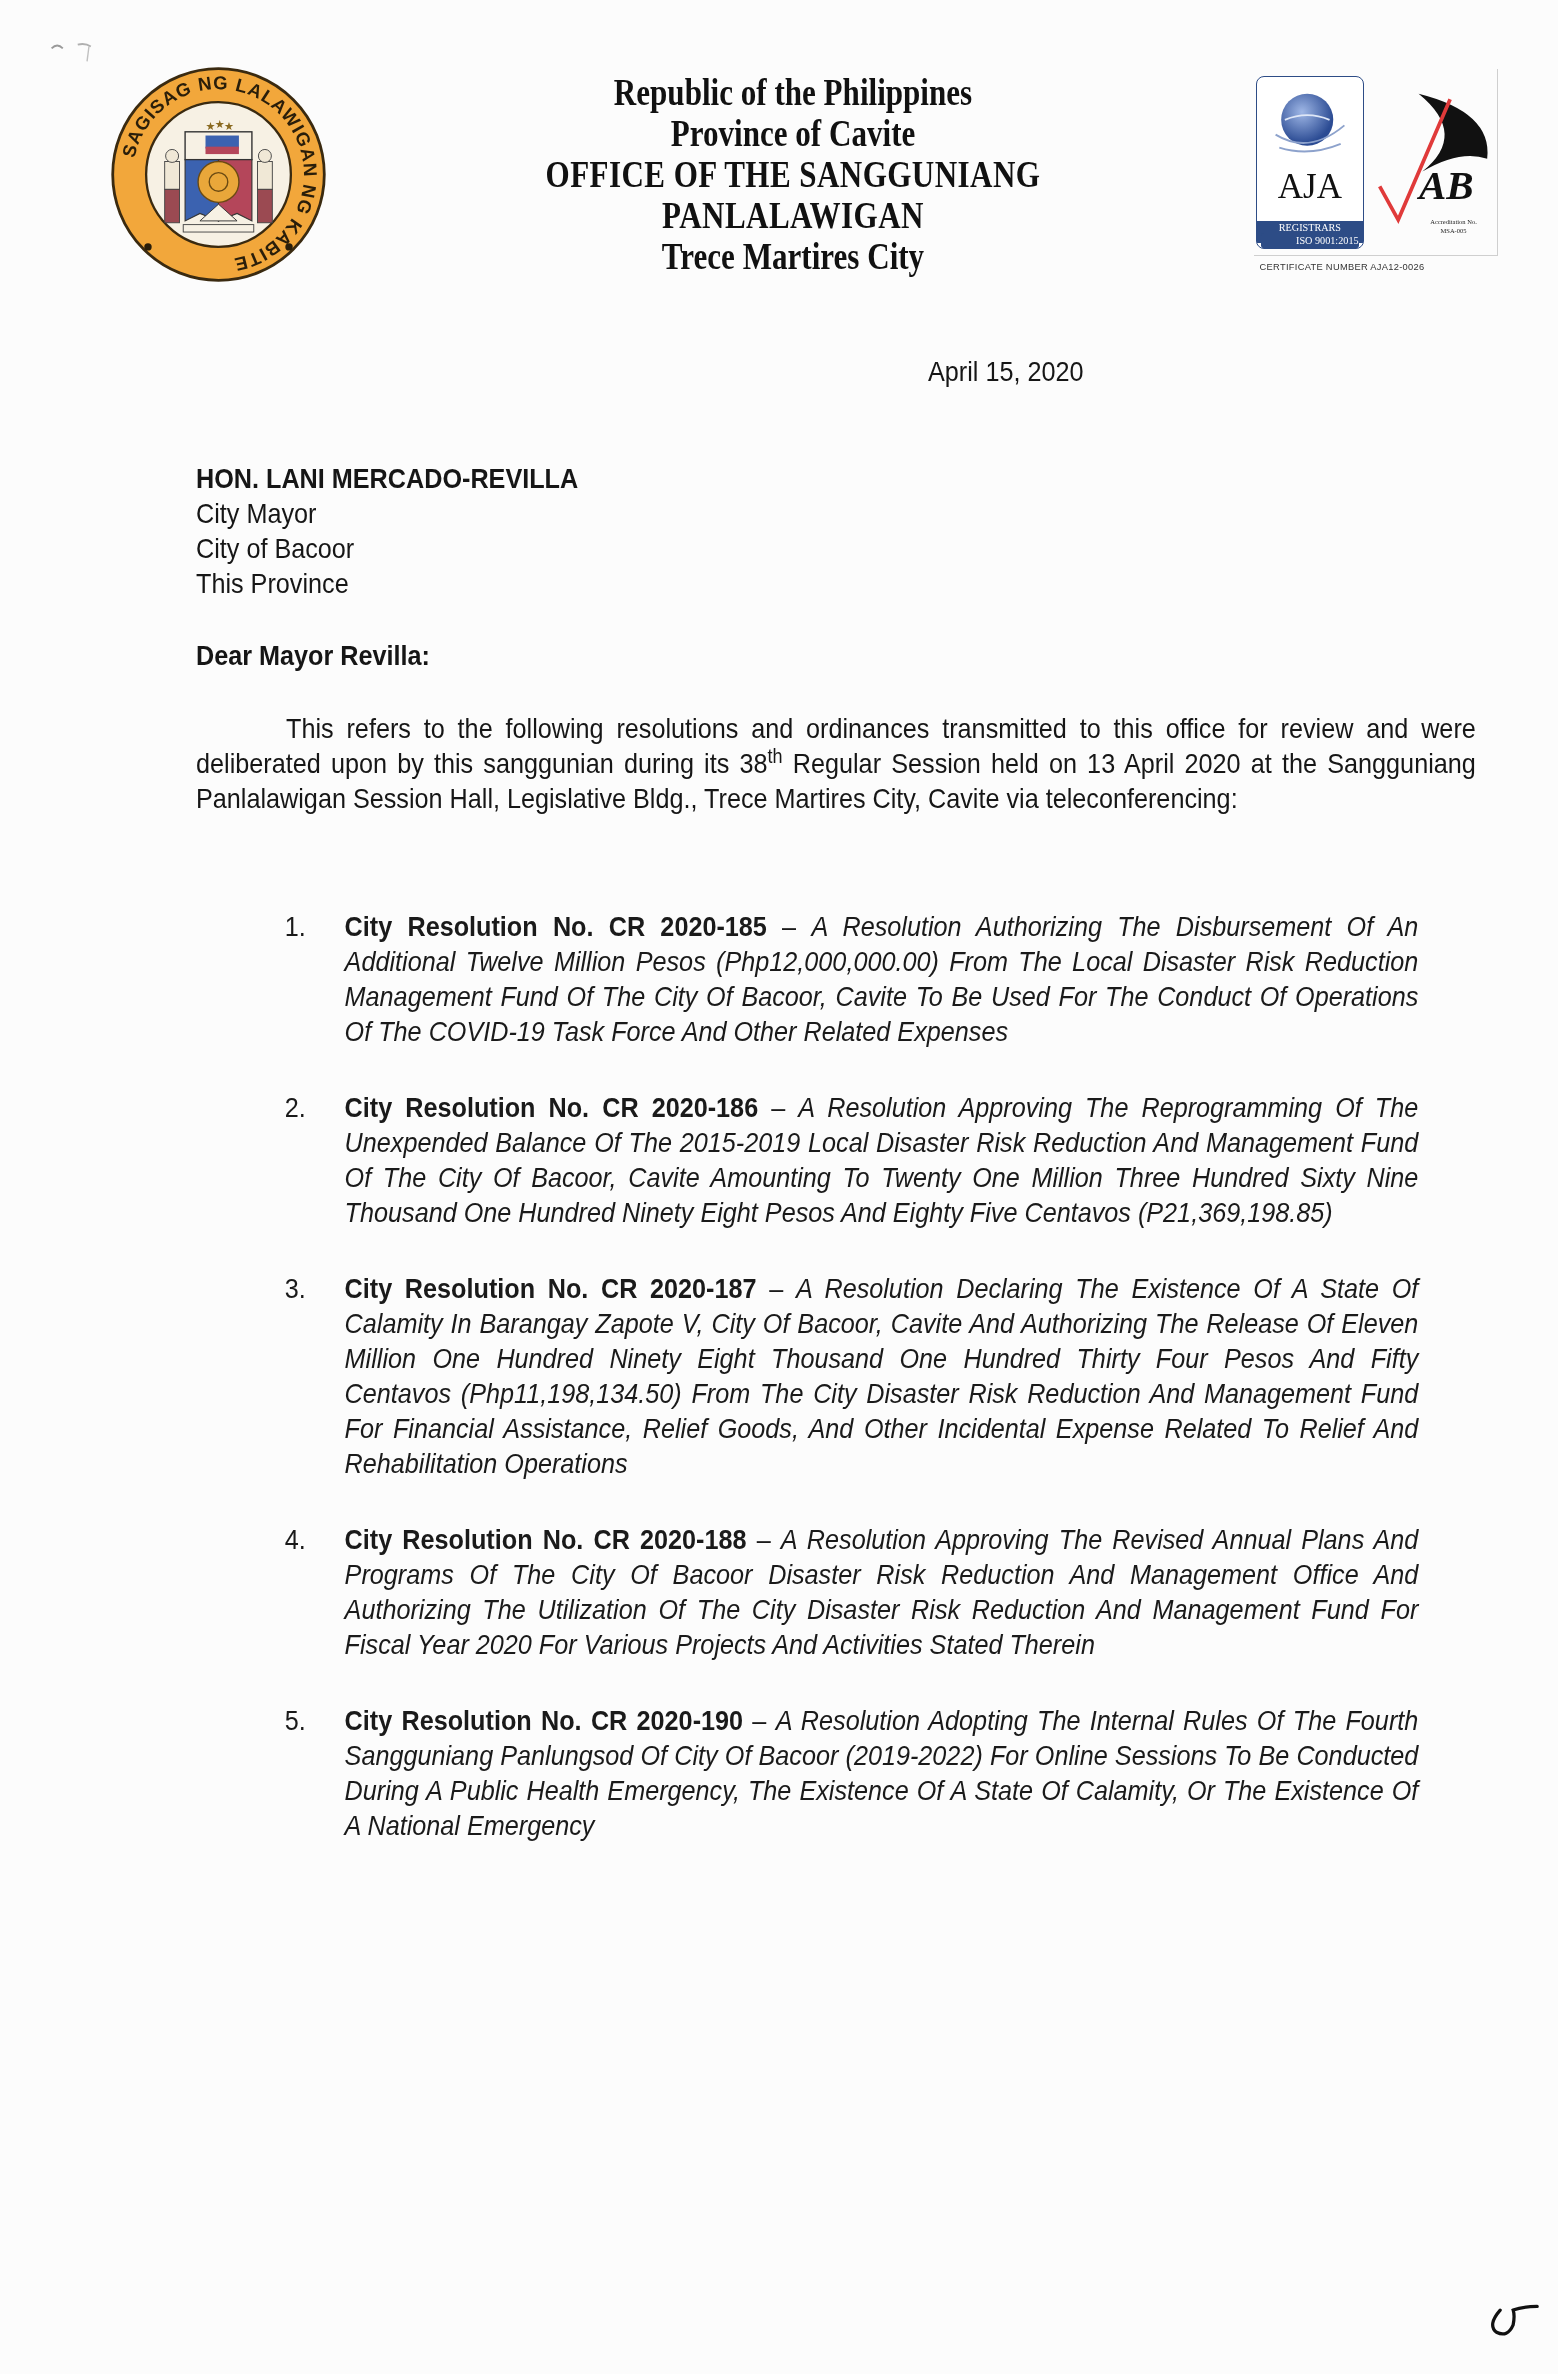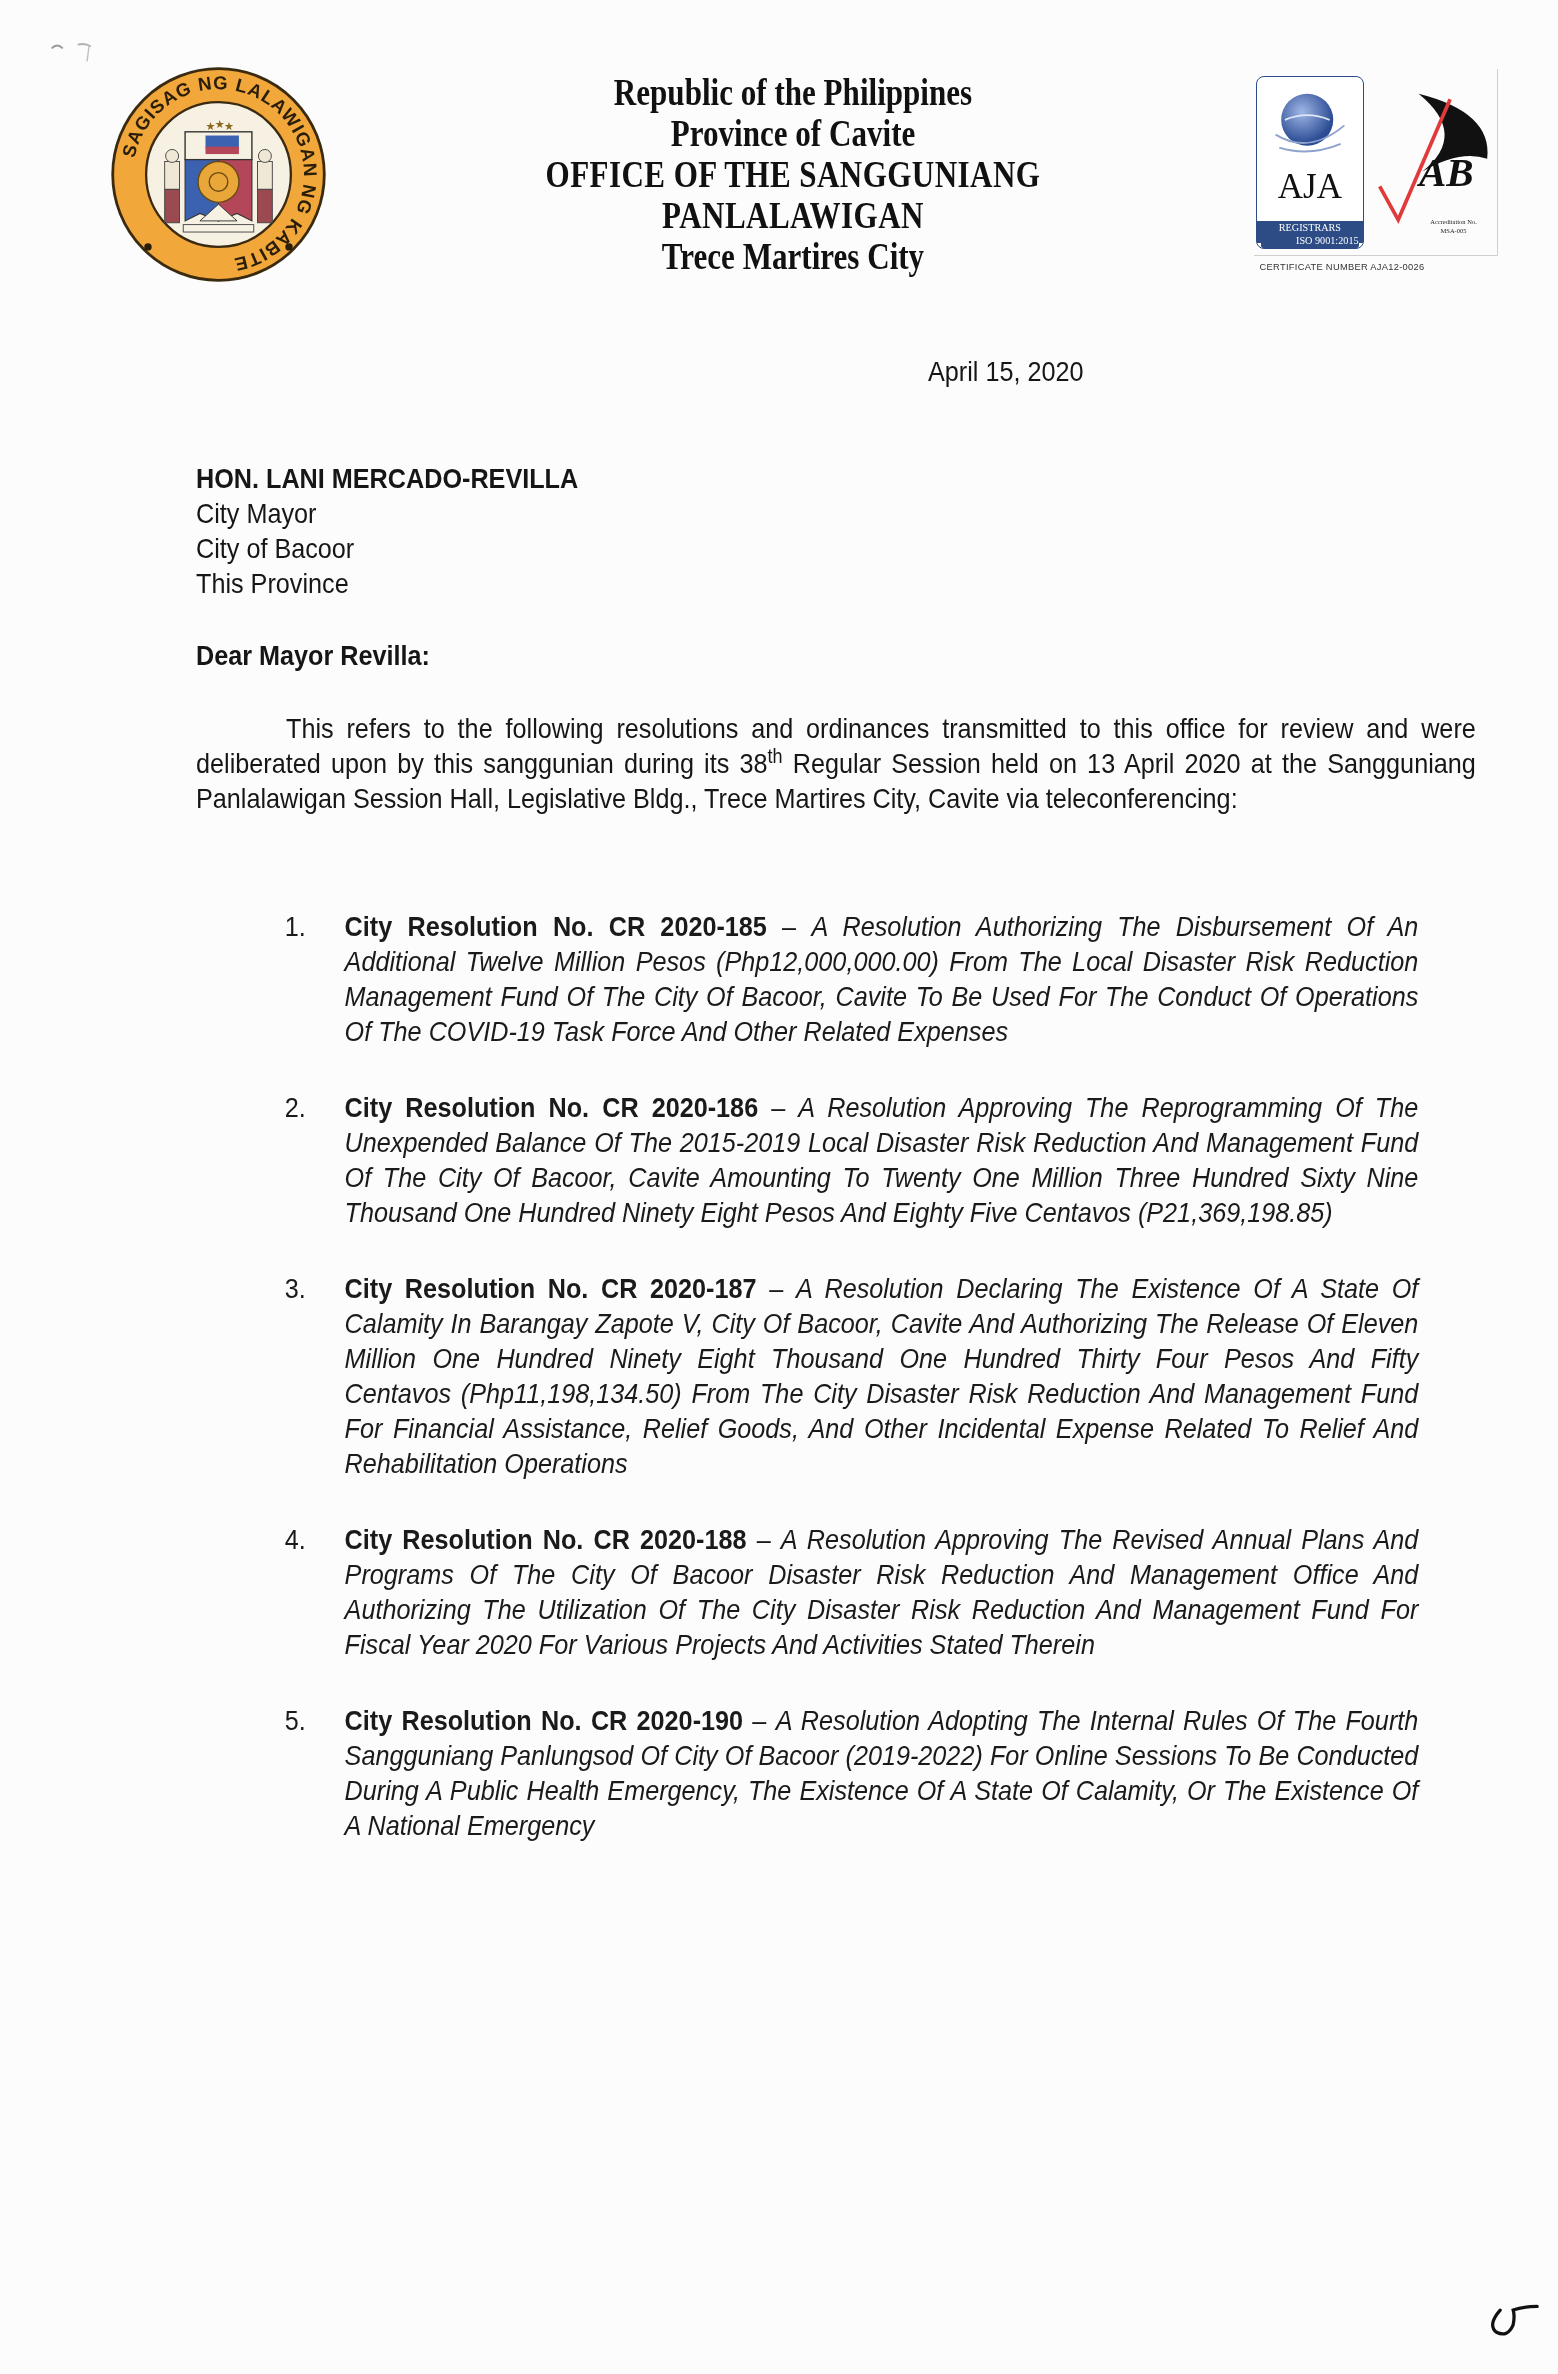--- a/index.html
+++ b/index.html
@@ -35,21 +35,21 @@
     .aja-reg {
       position: absolute; left: 0; top: 144px; width: 106px; height: 22px; background: #2d4c86;
       color: #fff; text-align: center; font-family: "Liberation Serif", serif; font-size: 10.2px; line-height: 14px;
     }
     .aja-reg small { display: block; font-size: 5.6px; line-height: 6.5px; }
     .aja-iso {
       position: absolute; left: 3.7px; top: 156px; width: 98px; height: 15px; background: #2d4c86;
       color: #fff; text-align: right; font-family: "Liberation Serif", serif; font-size: 10.2px; line-height: 15px; border-radius: 2.8px;
     }
     .ab-text {
-      position: absolute; left: 165px; top: 79px; font-family: "Liberation Serif", serif; font-style: italic; font-weight: bold;
+      position: absolute; left: 165px; top: 92px; font-family: "Liberation Serif", serif; font-style: italic; font-weight: bold;
       font-size: 41px; color: #111;
     }
     .accr {
       position: absolute; left: 158px; top: 148px; width: 83px; text-align: center;
       font-family: "Liberation Serif", serif; font-size: 6.5px; line-height: 9.3px; color: #222;
     }
     .cert-number {
       position: absolute; left: 5.6px; top: 186px; width: 250px;
       font-size: 9.3px; letter-spacing: 0.3px; color: #333; margin-top: 7px;
     }

